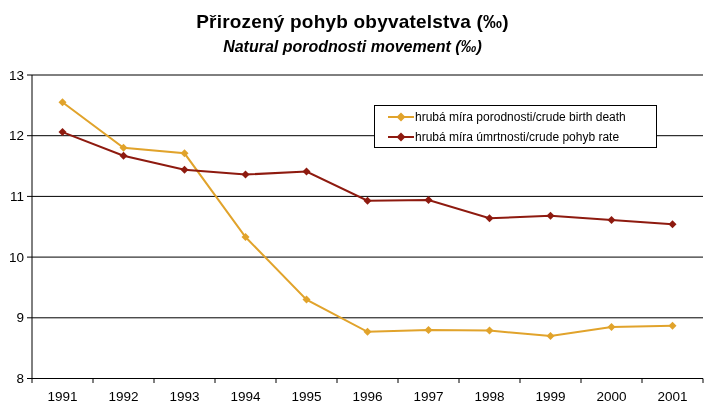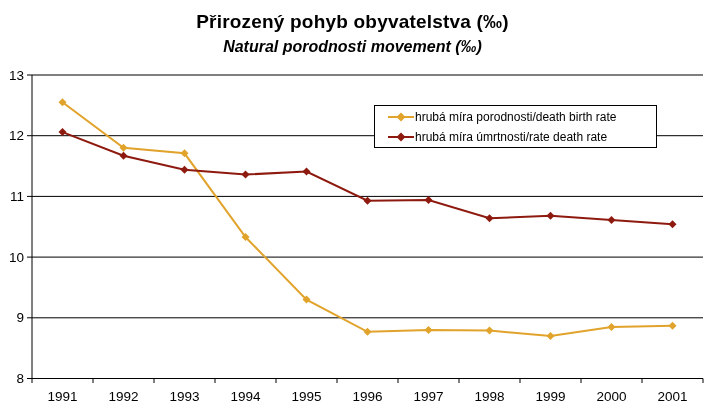--- a/index.html
+++ b/index.html
@@ -113,24 +113,24 @@
   </svg>
 
 <div class="legend">
   <div class="legend-row">
     <span class="legend-marker">
       <svg width="26" height="12">
         <line x1="0" y1="6" x2="26" y2="6" stroke="currentColor" stroke-width="2"></line>
         <path d="M 8.5 6 L 13 1.5 L 17.5 6 L 13 10.5 Z" fill="currentColor"></path>
       </svg>
     </span>
-    <span class="legend-label">hrubá míra porodnosti/death birth rate</span>
+    <span class="legend-label">hrubá míra porodnosti/crude birth death</span>
   </div>
   <div class="legend-row">
     <span class="legend-marker">
       <svg width="26" height="12">
         <line x1="0" y1="6" x2="26" y2="6" stroke="currentColor" stroke-width="2"></line>
         <path d="M 8.5 6 L 13 1.5 L 17.5 6 L 13 10.5 Z" fill="currentColor"></path>
       </svg>
     </span>
-    <span class="legend-label">hrubá míra úmrtnosti/rate death rate</span>
+    <span class="legend-label">hrubá míra úmrtnosti/crude pohyb rate</span>
   </div>
 </div>
 
 </body></html>

